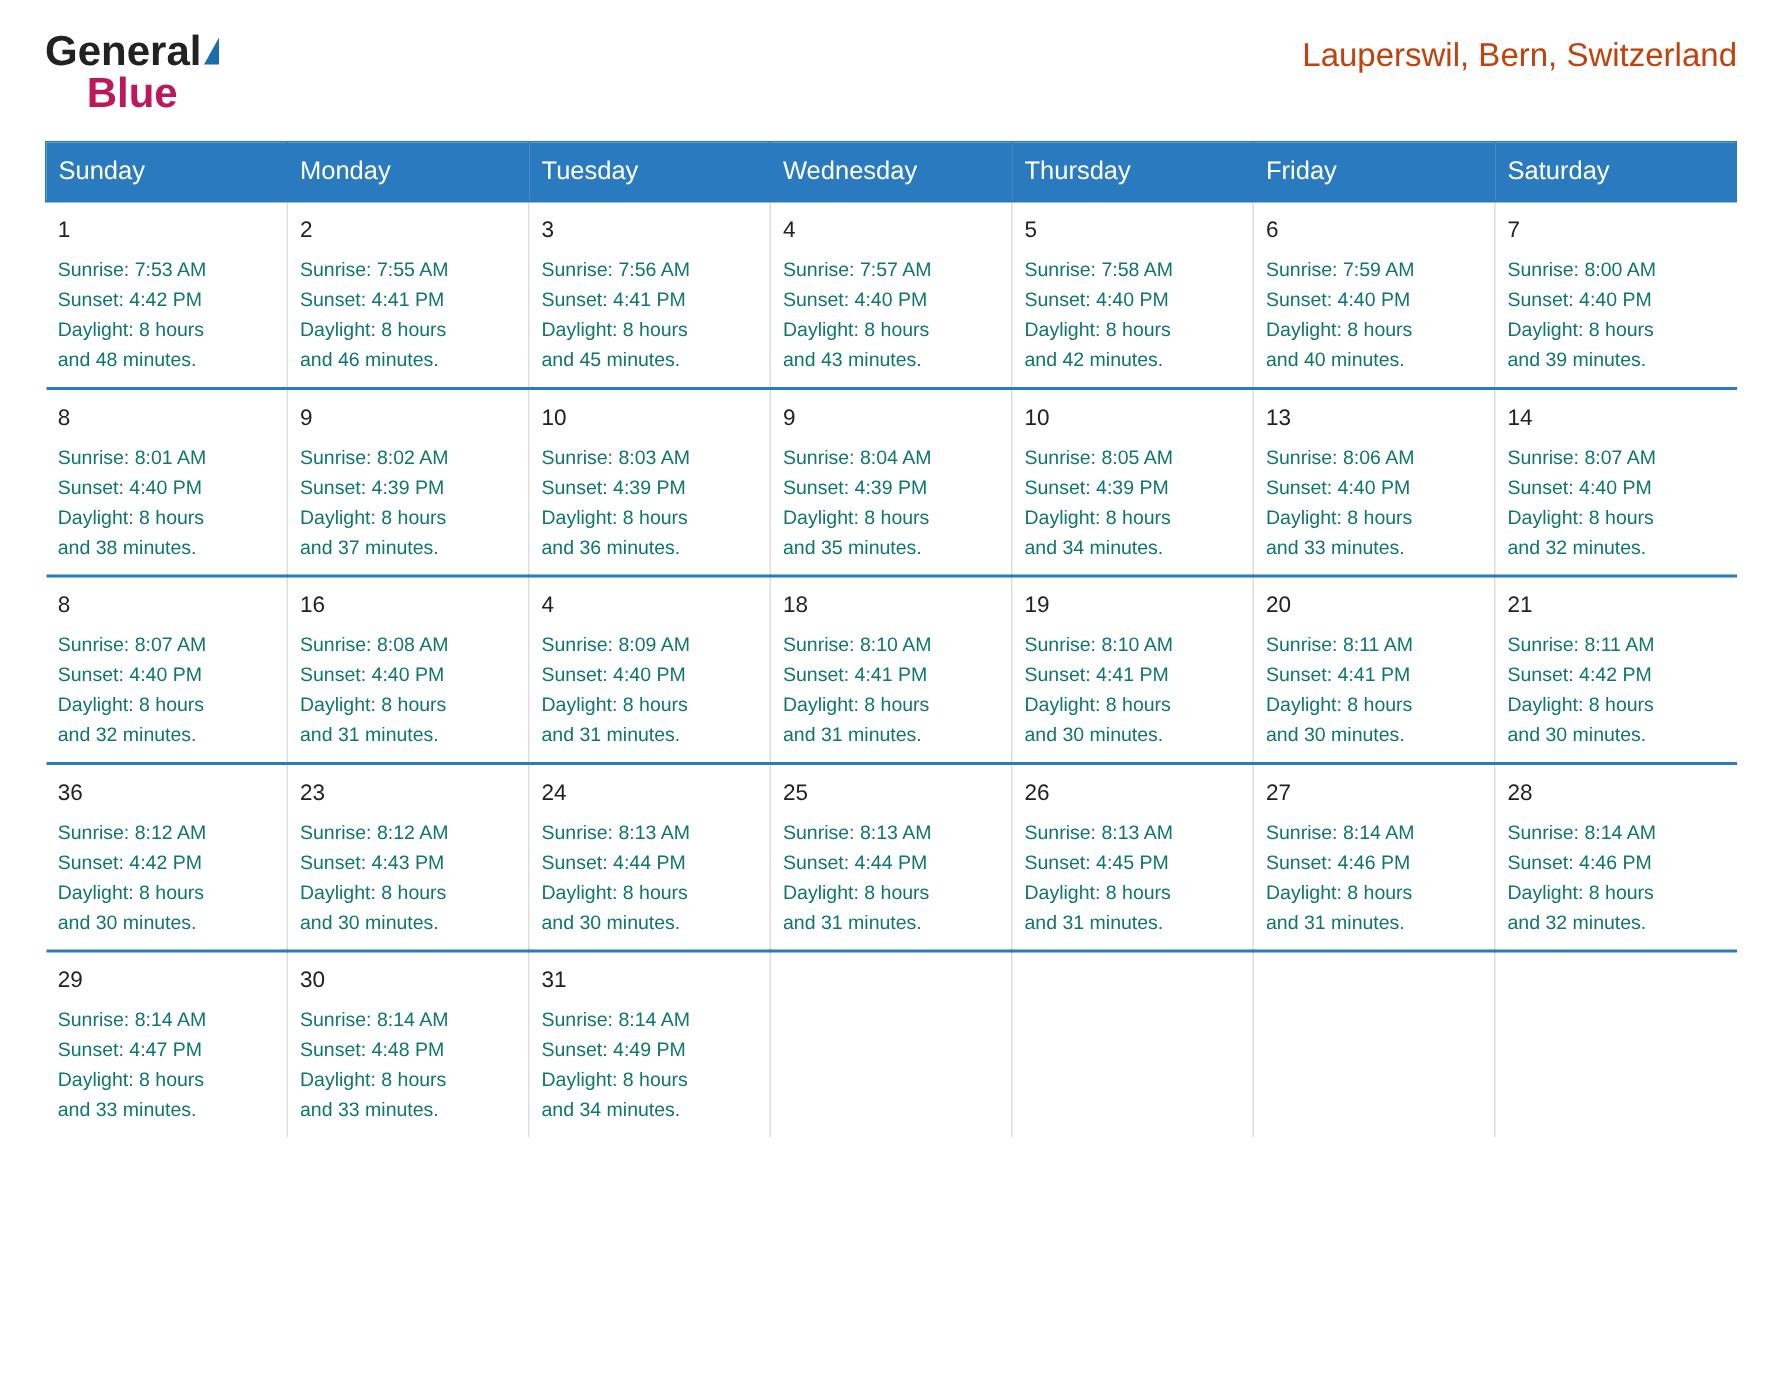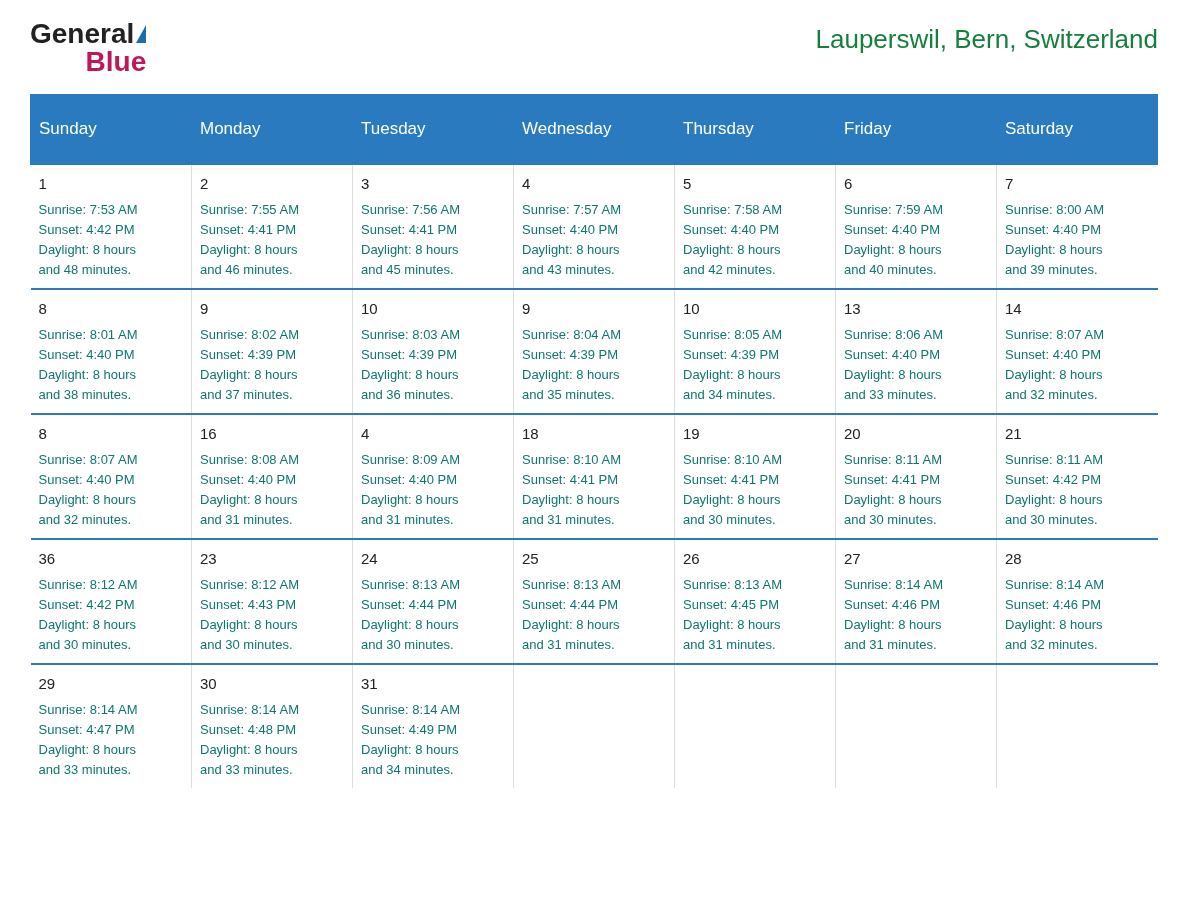--- a/index.html
+++ b/index.html
@@ -13,21 +13,21 @@
     }
     .header {
       display: flex;
       align-items: flex-start;
       justify-content: space-between;
       margin-bottom: 18px;
     }
     .logo {
       display: flex;
       flex-direction: column;
-      align-items: flex-end;
+      align-items: center;
     }
     .logo-general {
       font-size: 28px;
       font-weight: bold;
       color: #222;
       line-height: 1;
     }
     .logo-blue {
       font-size: 28px;
       font-weight: bold;
@@ -46,33 +46,33 @@
     .title-block {
       text-align: right;
     }
     .month-title {
       font-size: 52px;
       font-weight: normal;
       color: #222;
       line-height: 1.1;
     }
     .location {
-      font-size: 26px;
-      color: #15803d;
+      font-size: 22px;
+      color: #c2410c;
       margin-top: 4px;
     }
     table {
       width: 100%;
       border-collapse: collapse;
       table-layout: fixed;
     }
     thead tr th {
       background: #2a7abf;
       color: #fff;
-      padding: 24px 8px;
+      padding: 9px 8px;
       font-size: 17px;
       font-weight: normal;
       text-align: left;
       border: 1px solid #2a7abf;
     }
     tbody tr {
       border-top: 2px solid #2a7abf;
     }
     tbody tr td {
       vertical-align: top;

